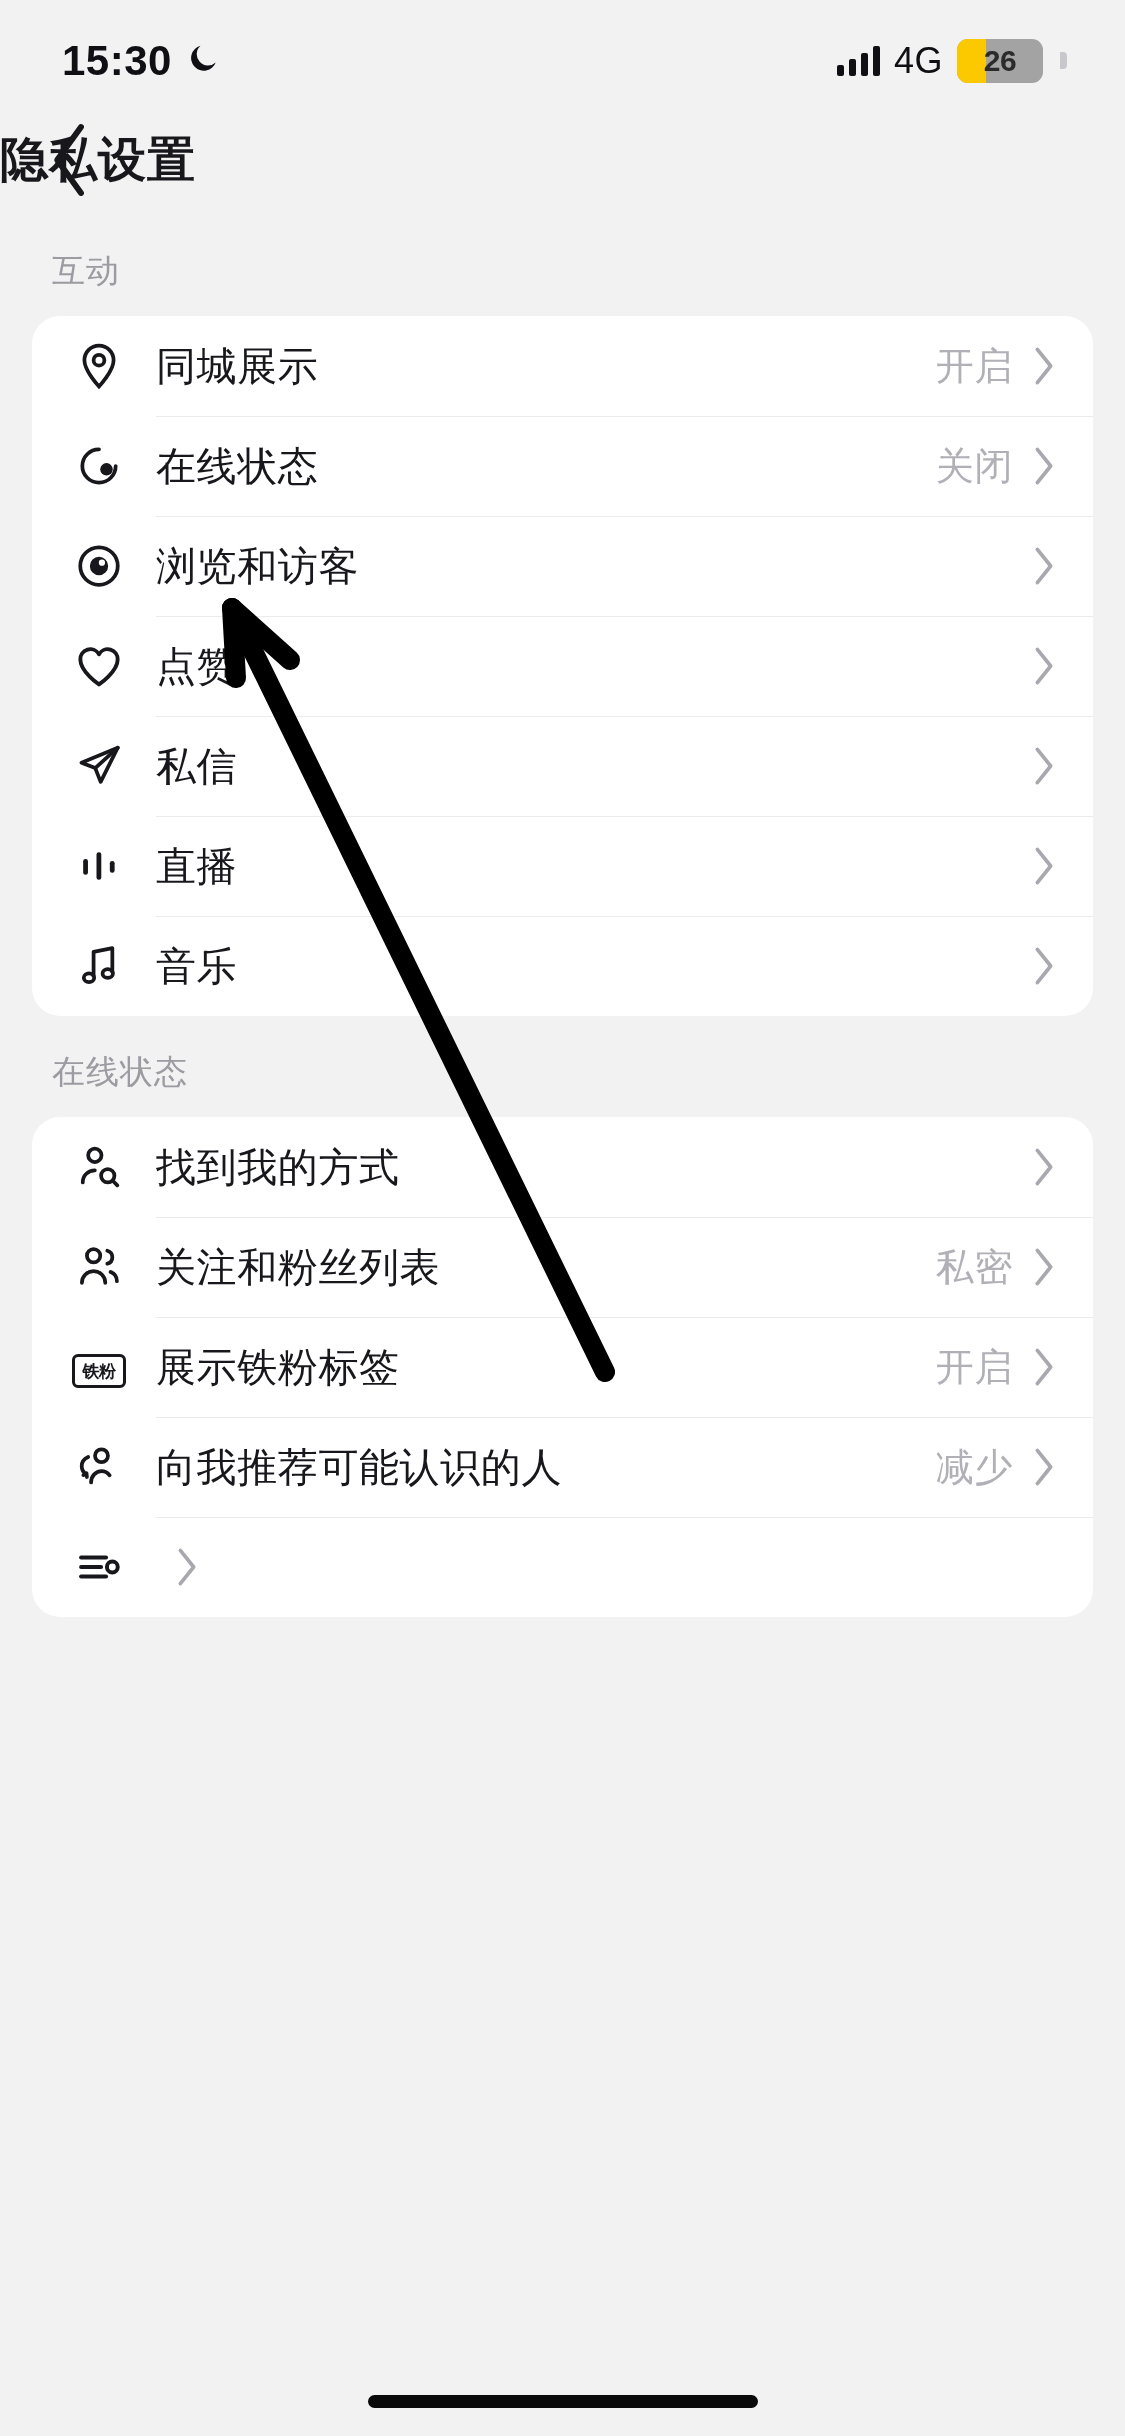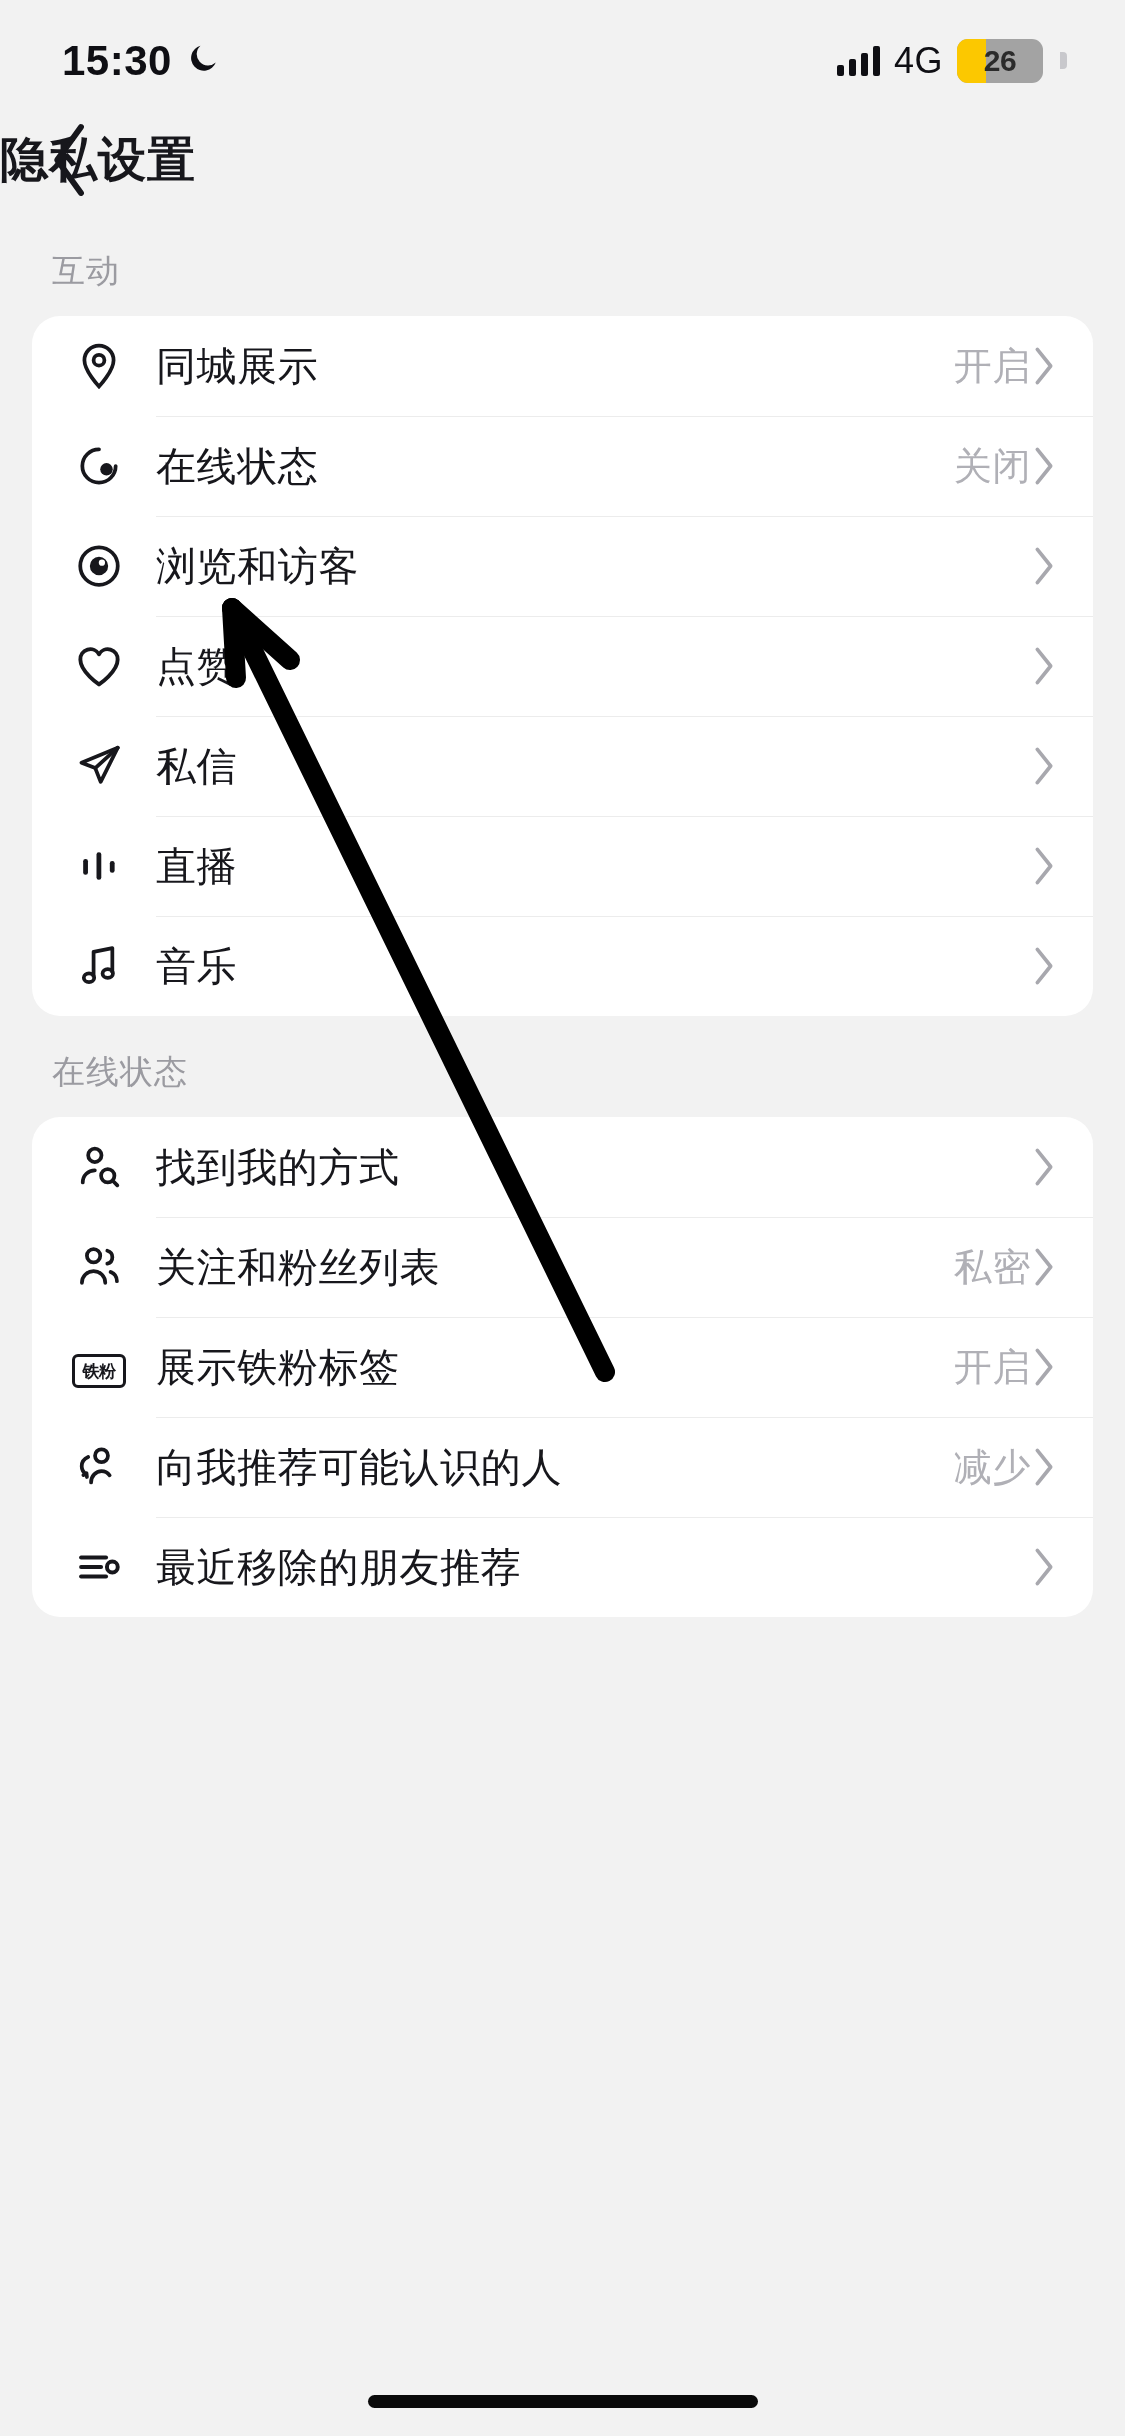--- a/index.html
+++ b/index.html
@@ -98,21 +98,21 @@
     width:58px; min-width:58px; height:58px;
     display:flex; align-items:center; justify-content:center;
     margin-right:28px;
   }
   .row-label{
     flex:1;
     font-size:40px; color:#17171c; font-weight:500; letter-spacing:0.6px;
   }
   .row-value{
     font-size:38px; color:#b0b0b6; font-weight:400;
-    letter-spacing:0.6px;
+    margin-right:18px; letter-spacing:0.6px;
   }
   .chev{
     width:26px; height:26px; min-width:26px;
     display:flex; align-items:center; justify-content:center;
   }
   .badge-icon{
     width:54px; height:34px;
     border:3px solid #17171c; border-radius:6px;
     display:flex; align-items:center; justify-content:center;
     font-size:17px; font-weight:700; color:#17171c;
@@ -368,21 +368,20 @@
 
       <div class="row">
         <span class="row-icon">
           <svg width="50" height="50" viewBox="0 0 24 24">
             <path d="M3.4 7.4h12" fill="none" stroke="#17171c" stroke-width="1.9" stroke-linecap="round"></path>
             <path d="M3.4 12h9.6" fill="none" stroke="#17171c" stroke-width="1.9" stroke-linecap="round"></path>
             <path d="M3.4 16.6h12" fill="none" stroke="#17171c" stroke-width="1.9" stroke-linecap="round"></path>
             <circle cx="18.4" cy="12" r="2.6" fill="none" stroke="#17171c" stroke-width="1.9"></circle>
           </svg>
         </span>
-        <span class="row-label">最近移除的朋友推荐</span>
         <span class="row-value"></span>
         <span class="chev">
           <svg width="24" height="40" viewBox="0 0 14 24">
               <path d="M3 2 L11 12 L3 22" fill="none" stroke="#a8a8ae" stroke-width="2.2" stroke-linecap="round" stroke-linejoin="round"></path>
             </svg>
         </span>
       </div>
 
     </div>
   </div>

